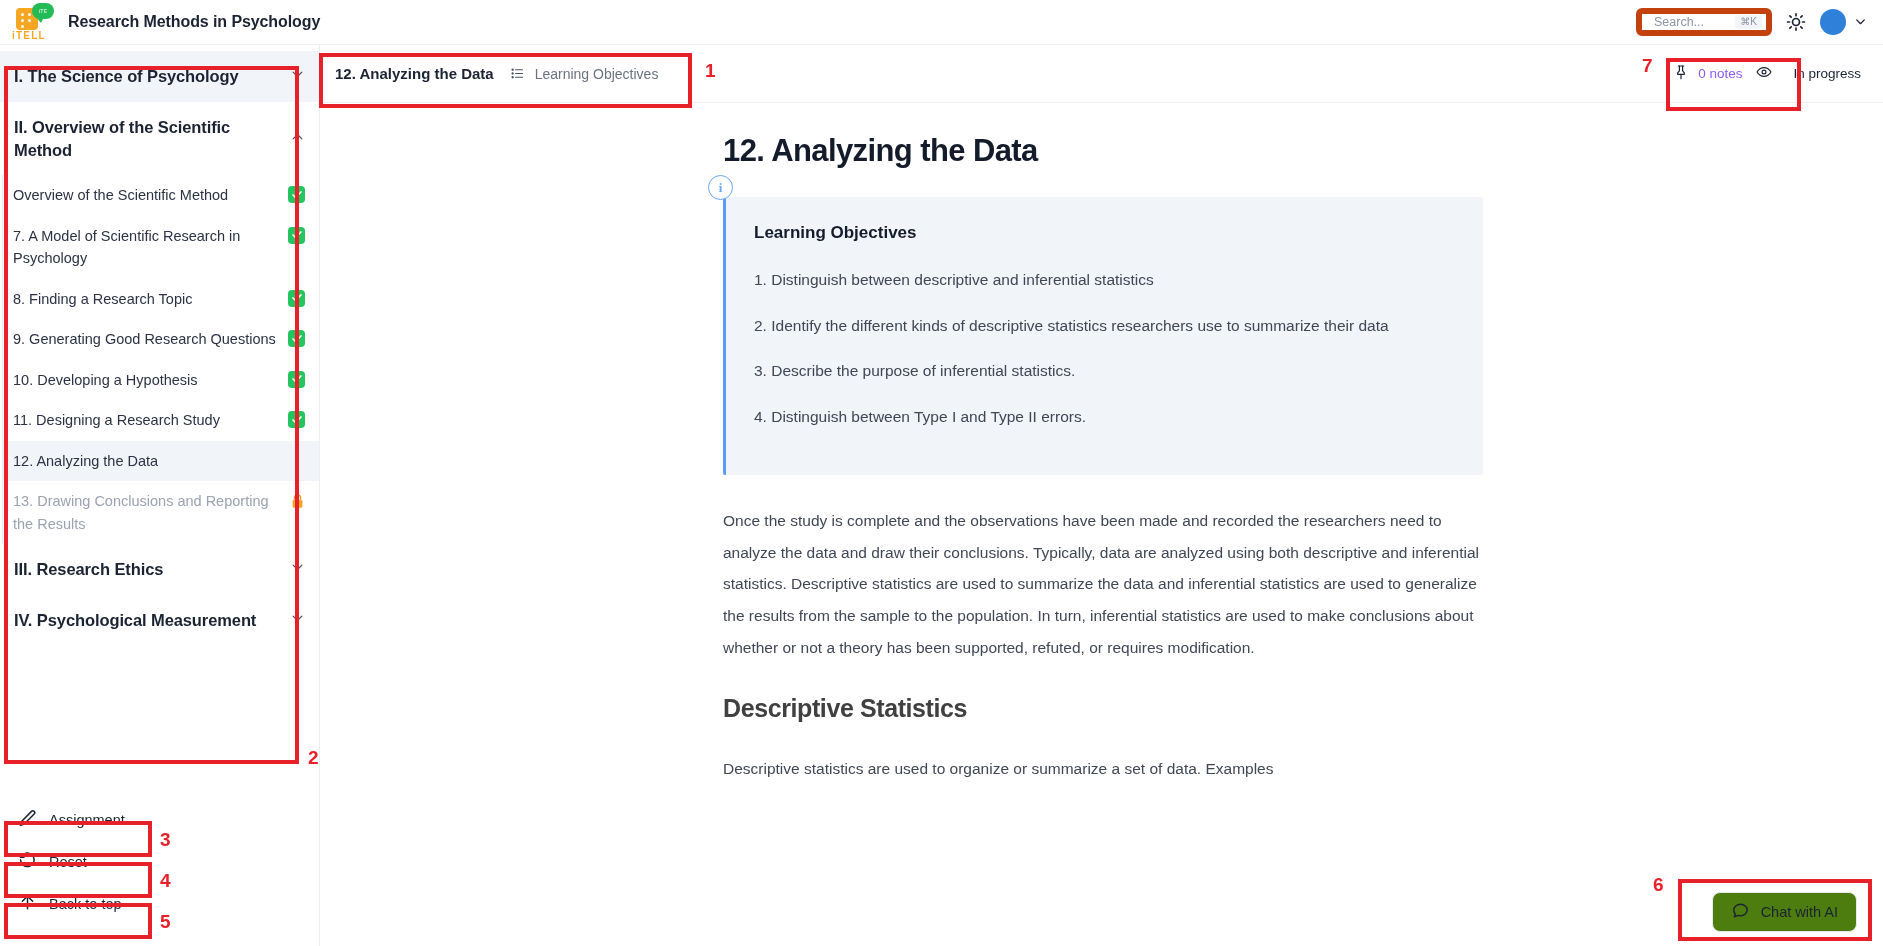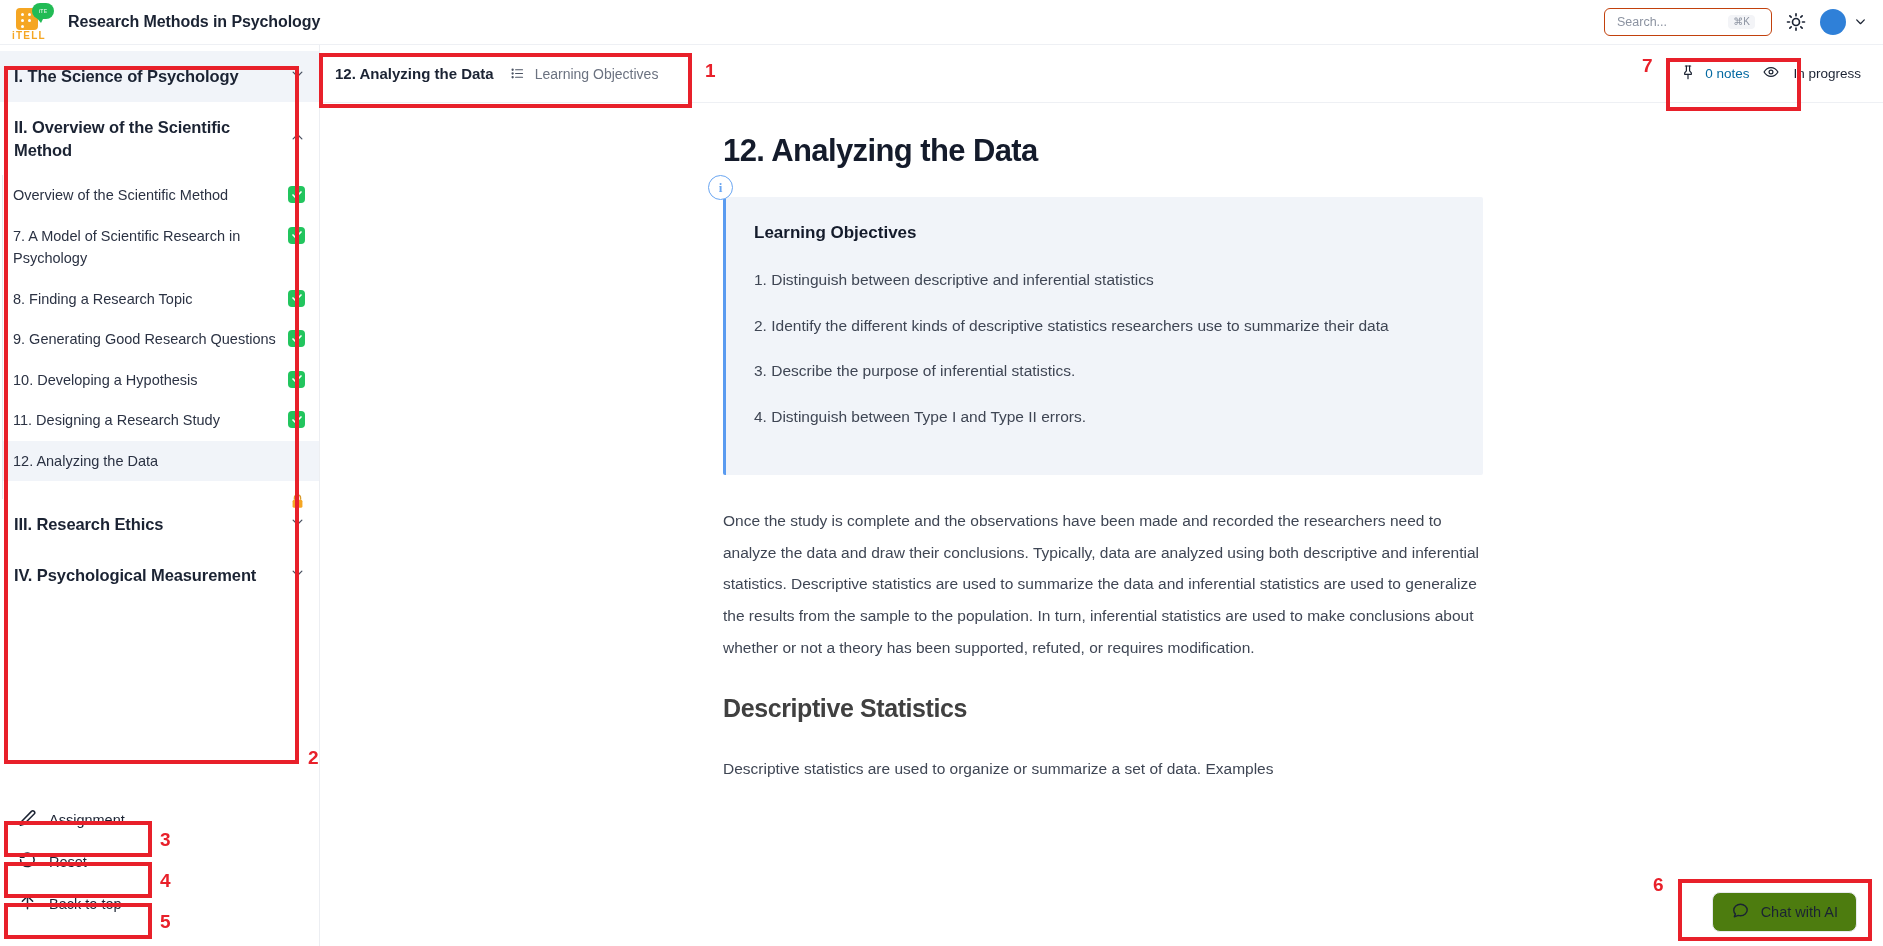--- a/index.html
+++ b/index.html
@@ -54,22 +54,22 @@
   .logo-word {
     position: absolute; left: 2px; top: 28px;
     font-size: 10px; font-weight: 700; letter-spacing: 1.2px; color: #f5a623;
   }
   .app-title {
     margin-left: 12px; font-size: 16px; font-weight: 700; color: #1b2333;
     letter-spacing: -0.1px;
   }
   .top-right { margin-left: auto; display: flex; align-items: center; gap: 14px; padding-right: 16px; }
   .searchbox {
-    width: 168px; height: 28px; border: 1px solid #c2410c; border-radius: 6px;
-    display: flex; align-items: center; padding: 0 16px 0 12px; background: #fff;
+    width: 136px; height: 28px; border: 6px solid #c2410c; border-radius: 6px;
+    display: flex; align-items: center; padding: 0 4px 0 12px; background: #fff;
   }
   .searchbox .ph { font-size: 12.5px; color: #8c93a1; flex: 1; }
   .kbd {
     font-size: 10px; color: #8c93a1; background: #f3f4f7;
     border-radius: 4px; padding: 2px 5px; line-height: 1;
     font-family: "Liberation Sans", sans-serif;
   }
   .icon-btn { display: flex; align-items: center; justify-content: center; cursor: pointer; }
   .avatar { width: 26px; height: 26px; border-radius: 50%; background: #2f80d8; }
   .chev-small { font-size: 11px; color: #1b2333; margin-left: -6px; }
@@ -123,22 +123,22 @@
   .content { position: absolute; left: 321px; top: 45px; right: 0; bottom: 0; background: #fff; }
   .crumbbar {
     height: 58px; display: flex; align-items: center;
     border-bottom: 1px solid #eef0f4;
     padding-left: 14px;
   }
   .crumb-main { font-size: 15px; font-weight: 700; color: #1b2333; }
   .crumb-sep { display: flex; align-items: center; margin: 0 10px 0 16px; color: #4b5363; }
   .crumb-sub { font-size: 14px; color: #6b7280; }
   .crumb-right { margin-left: auto; display: flex; align-items: center; gap: 14px; padding-right: 22px; }
-  .crumb-pill { display: flex; align-items: center; gap: 9px; font-size: 13.5px; color: #0369a1; cursor: pointer; }
-  .crumb-status { display: flex; align-items: center; gap: 14px; font-size: 13.5px; color: #1b2333; }
+  .crumb-pill { display: flex; align-items: center; gap: 9px; font-size: 13.5px; color: #8b5cf6; cursor: pointer; }
+  .crumb-status { display: flex; align-items: center; gap: 21px; font-size: 13.5px; color: #1b2333; }
 
   .article { padding: 30px 0 0 0; position: relative; height: 843px; overflow: hidden; }
   .article-inner { width: 760px; margin-left: 402px; position: relative; }
   h1.page-title {
     font-size: 31px; font-weight: 700; color: #141b2b; letter-spacing: -0.6px;
     margin-bottom: 28px;
   }
   .callout {
     position: relative; background: #f1f4f9; border-left: 3px solid #5a9bf0;
     padding: 26px 28px 30px 28px; border-radius: 2px;
@@ -294,20 +294,21 @@
                 <path d="M20 6L9 17l-5-5"></path>
               </svg>
           </span>
         </div>
 
         <div class="toc-item current">
           <div class="ititle">12. Analyzing the Data</div>
         </div>
 
         <div class="toc-item locked">
+          <div class="ititle">13. Drawing Conclusions and Reporting the Results</div>
           <span class="badge-lock">
             <svg width="15" height="16" viewBox="0 0 24 26" fill="none">
               <path d="M7 11V8a5 5 0 0110 0v3" stroke="#d89a2b" stroke-width="2.2" fill="none"></path>
               <rect x="4" y="11" width="16" height="13" rx="2.6" fill="#f5a623"></rect>
               <rect x="11" y="15" width="2" height="6" rx="1" fill="#6b4a0d"></rect>
               <circle cx="12" cy="15.5" r="1.9" fill="#6b4a0d"></circle>
             </svg>
           </span>
         </div>
       </div>

